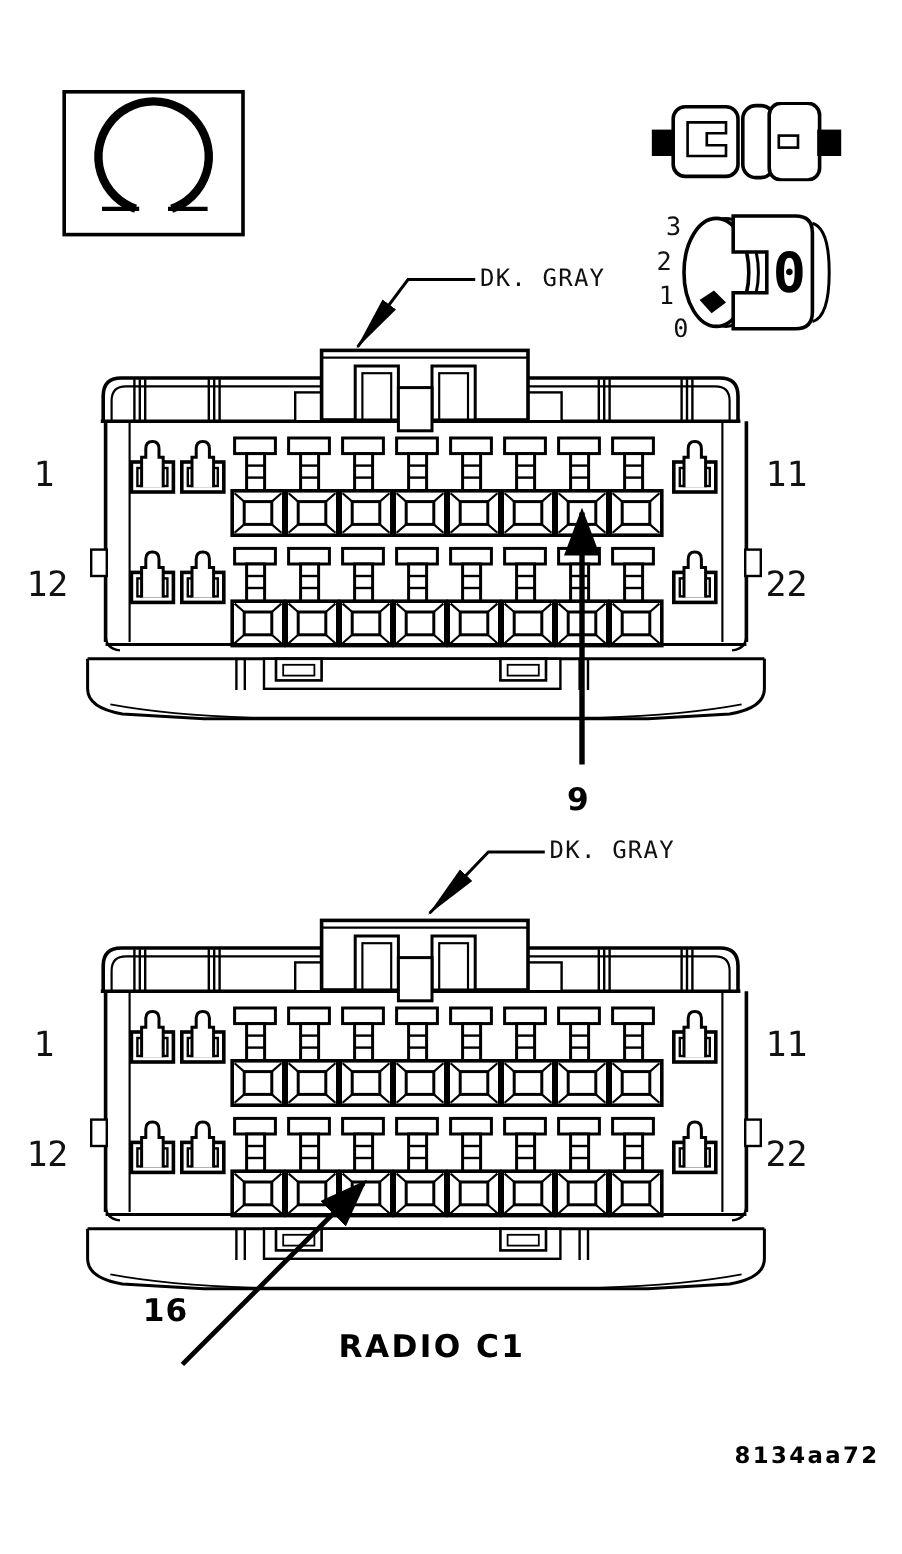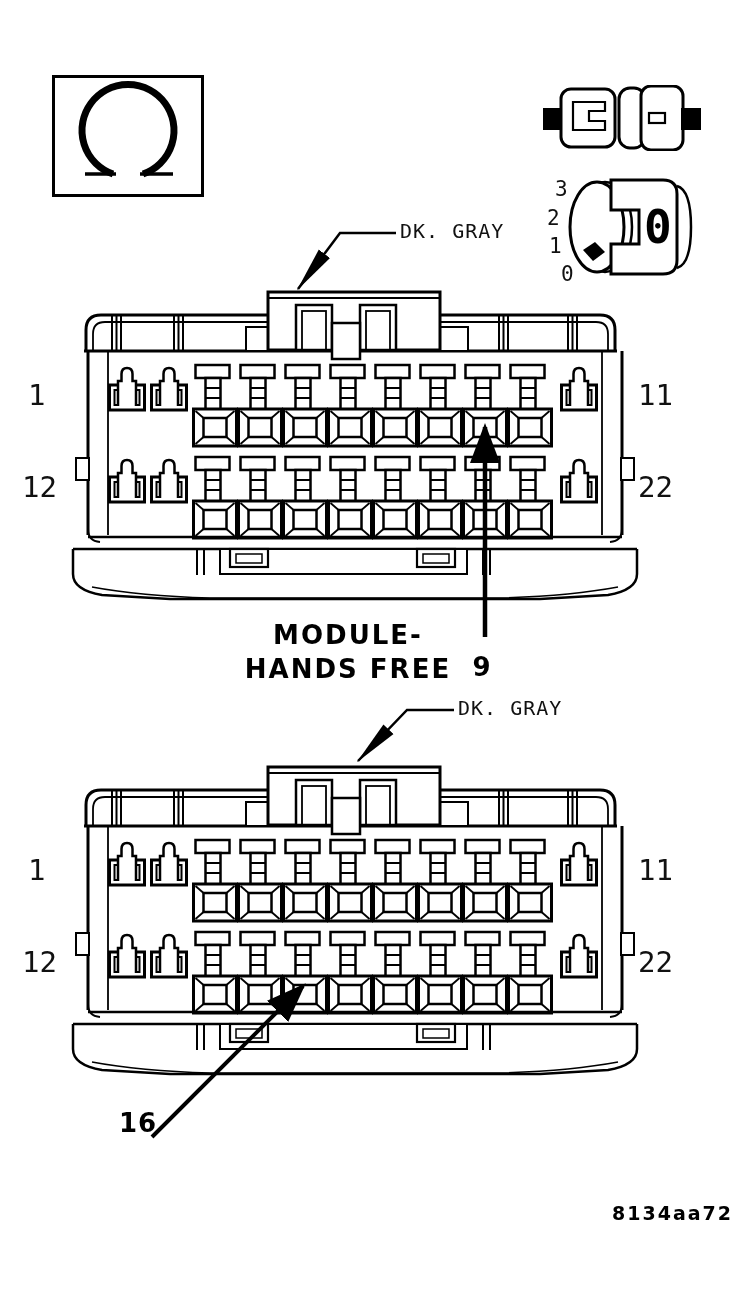--- a/index.html
+++ b/index.html
@@ -146,33 +146,32 @@
   </svg>
 
   <svg class="abs" style="left:70px;top:285px" width="570" height="325" viewBox="0 0 570 325">
     <use href="#conn22"></use>
   </svg>
   <div class="abs lbl-mono lbl-pin" style="left:28px;top:380px">1</div>
   <div class="abs lbl-mono lbl-pin" style="left:638px;top:380px">11</div>
   <div class="abs lbl-mono lbl-pin" style="left:22px;top:472px">12</div>
   <div class="abs lbl-mono lbl-pin" style="left:638px;top:472px">22</div>
   <div class="abs lbl-mono lbl-callout" style="left:400px;top:220px">DK. GRAY</div>
-  <div class="abs lbl-bold lbl-name" style="left:238px;top:620px;width:220px">MODULE-</div>
-  <div class="abs lbl-bold lbl-name" style="left:238px;top:654px;width:220px">HANDS FREE</div>
   <div class="abs lbl-bold lbl-pincall" style="left:462px;top:652px;width:40px">9</div>
 
   <svg class="abs" style="left:70px;top:760px" width="570" height="325" viewBox="0 0 570 325">
     <use href="#conn22"></use>
   </svg>
   <div class="abs lbl-mono lbl-pin" style="left:28px;top:855px">1</div>
   <div class="abs lbl-mono lbl-pin" style="left:638px;top:855px">11</div>
   <div class="abs lbl-mono lbl-pin" style="left:22px;top:947px">12</div>
   <div class="abs lbl-mono lbl-pin" style="left:638px;top:947px">22</div>
   <div class="abs lbl-mono lbl-callout" style="left:458px;top:697px">DK. GRAY</div>
-  <div class="abs lbl-bold lbl-pincall" style="left:108px;top:1108px;width:60px">16</div>
+  <div class="abs lbl-bold lbl-name" style="left:250px;top:1108px;width:220px">RADIO C1</div>
+  <div class="abs lbl-bold lbl-pincall" style="left:108px;top:1078px;width:60px">16</div>
 
   <div class="abs lbl-bold lbl-code" style="left:612px;top:1202px">8134aa72</div>
 
   <svg class="abs" style="left:0;top:0;pointer-events:none" width="752" height="1295" viewBox="0 0 752 1295">
     <defs>
       <marker id="mh-callout" markerUnits="userSpaceOnUse" markerWidth="46" markerHeight="16" refX="44" refY="8" orient="auto">
           <path d="M0 1 L46 8 L0 15 Z" fill="#000"></path>
         </marker>
       <marker id="mh-pin" markerUnits="userSpaceOnUse" markerWidth="40" markerHeight="30" refX="36" refY="15" orient="auto">
           <path d="M0 0 L40 15 L0 30 Z" fill="#000"></path>

